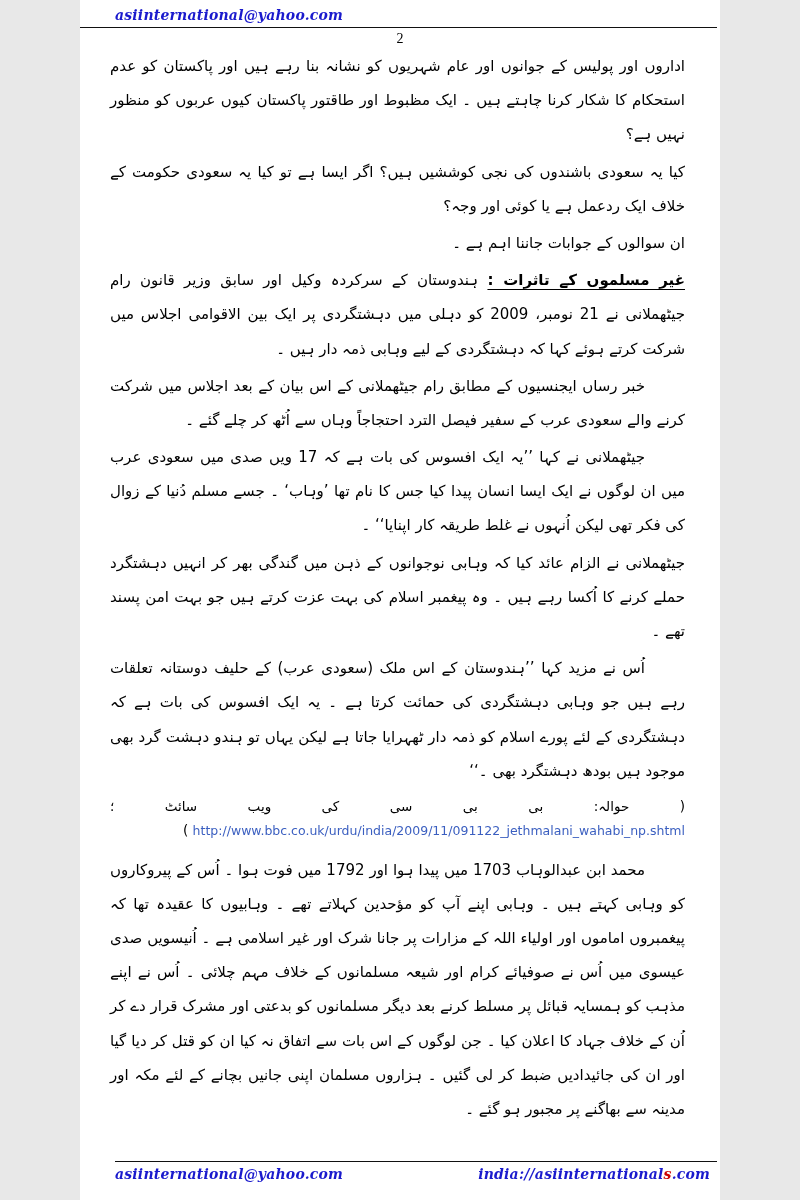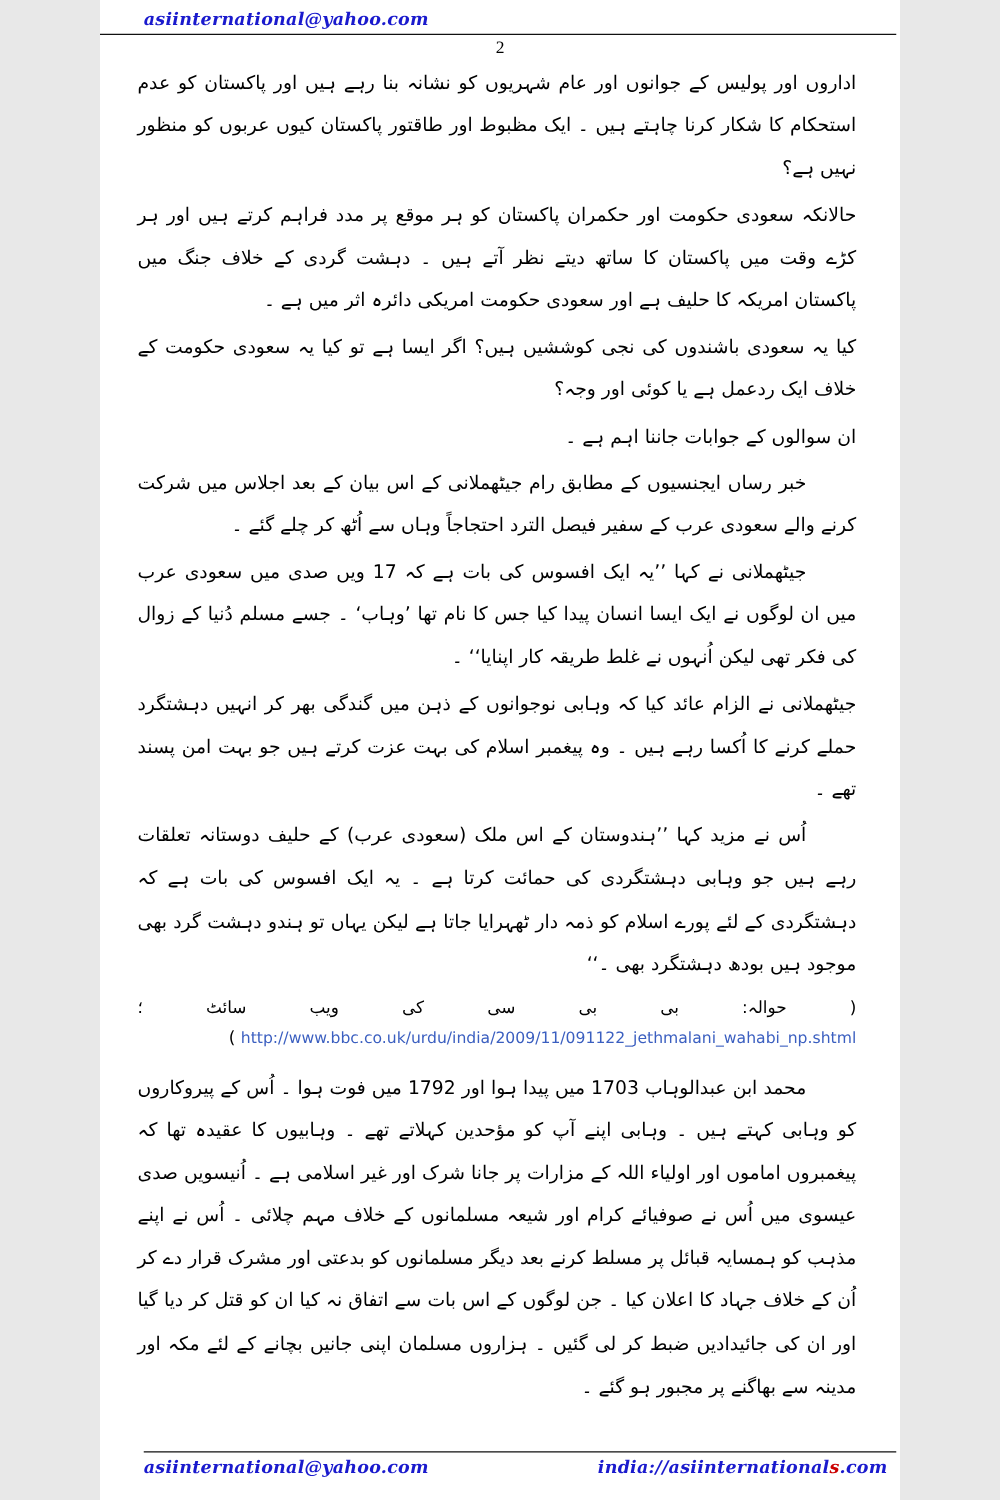--- a/index.html
+++ b/index.html
@@ -94,24 +94,26 @@
 
 <div class="page">
 
   <div class="header">
     <a href="#" class="brand-link">asiinternational@yahoo.com</a>
   </div>
   <div class="page-number">2</div>
 
   <div class="doc-body">
     <p>اداروں اور پولیس کے جوانوں اور عام شہریوں کو نشانہ بنا رہے ہیں اور پاکستان کو عدم استحکام کا شکار کرنا چاہتے ہیں ۔ ایک مظبوط اور طاقتور پاکستان کیوں عربوں کو منظور نہیں ہے؟</p>
-    <p>حالانکہ سعودی حکومت اور حکمران پاکستان کو ہر موقع پر مدد فراہم کرتے ہیں اور ہر کڑے وقت میں پاکستان کا ساتھ دیتے نظر آتے ہیں ۔ دہشت گردی کے خلاف جنگ میں پاکستان امریکہ کا حلیف ہے اور سعودی حکومت امریکی دائرہ اثر میں ہے ۔</p>
     <p>کیا یہ سعودی باشندوں کی نجی کوششیں ہیں؟ اگر ایسا ہے تو کیا یہ سعودی حکومت کے خلاف ایک ردعمل ہے یا کوئی اور وجہ؟</p>
     <p>ان سوالوں کے جوابات جاننا اہم ہے ۔</p>
 
+    <p>
+      <span class="lead-in">غیر مسلموں کے تاثرات :</span><span> ہندوستان کے سرکردہ وکیل اور سابق وزیر قانون رام جیٹھملانی نے 21 نومبر، 2009 کو دہلی میں دہشتگردی پر ایک بین الاقوامی اجلاس میں شرکت کرتے ہوئے کہا کہ دہشتگردی کے لیے وہابی ذمہ دار ہیں ۔</span>
+    </p>
 
     <p class="indent">خبر رساں ایجنسیوں کے مطابق رام جیٹھملانی کے اس بیان کے بعد اجلاس میں شرکت کرنے والے سعودی عرب کے سفیر فیصل الترد احتجاجاً وہاں سے اُٹھ کر چلے گئے ۔</p>
     <p class="indent">جیٹھملانی نے کہا ’’یہ ایک افسوس کی بات ہے کہ 17 ویں صدی میں سعودی عرب میں ان لوگوں نے ایک ایسا انسان پیدا کیا جس کا نام تھا ’وہاب‘ ۔ جسے مسلم دُنیا کے زوال کی فکر تھی لیکن اُنہوں نے غلط طریقہ کار اپنایا‘‘ ۔</p>
     <p>جیٹھملانی نے الزام عائد کیا کہ وہابی نوجوانوں کے ذہن میں گندگی بھر کر انہیں دہشتگرد حملے کرنے کا اُکسا رہے ہیں ۔ وہ پیغمبر اسلام کی بہت عزت کرتے ہیں جو بہت امن پسند تھے ۔</p>
     <p class="indent">اُس نے مزید کہا ’’ہندوستان کے اس ملک (سعودی عرب) کے حلیف دوستانہ تعلقات رہے ہیں جو وہابی دہشتگردی کی حمائت کرتا ہے ۔ یہ ایک افسوس کی بات ہے کہ دہشتگردی کے لئے پورے اسلام کو ذمہ دار ٹھہرایا جاتا ہے لیکن یہاں تو ہندو دہشت گرد بھی موجود ہیں بودھ دہشتگرد بھی ۔‘‘</p>
 
     <div class="reference">
       <span>( حوالہ: بی بی سی کی ویب سائٹ ؛</span>
       <a href="#" class="url-link">http://www.bbc.co.uk/urdu/india/2009/11/091122_jethmalani_wahabi_np.shtml</a>
       <span>)</span>

